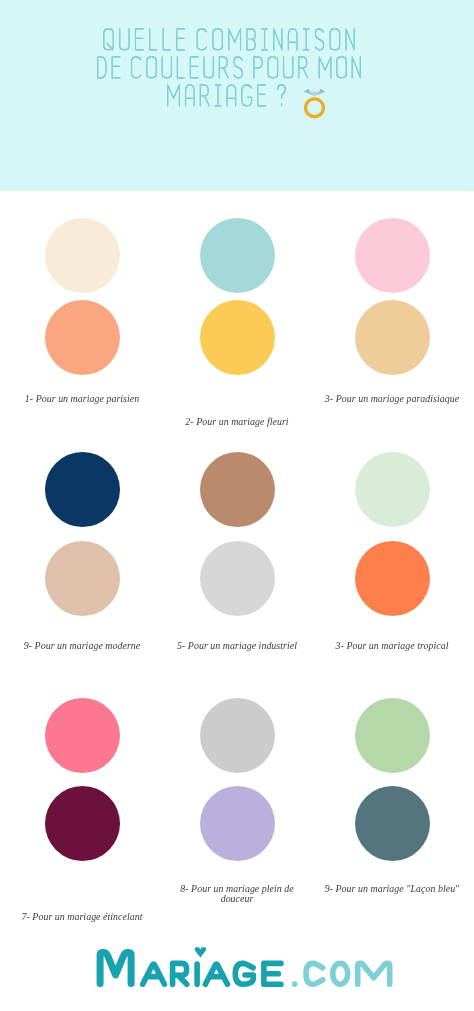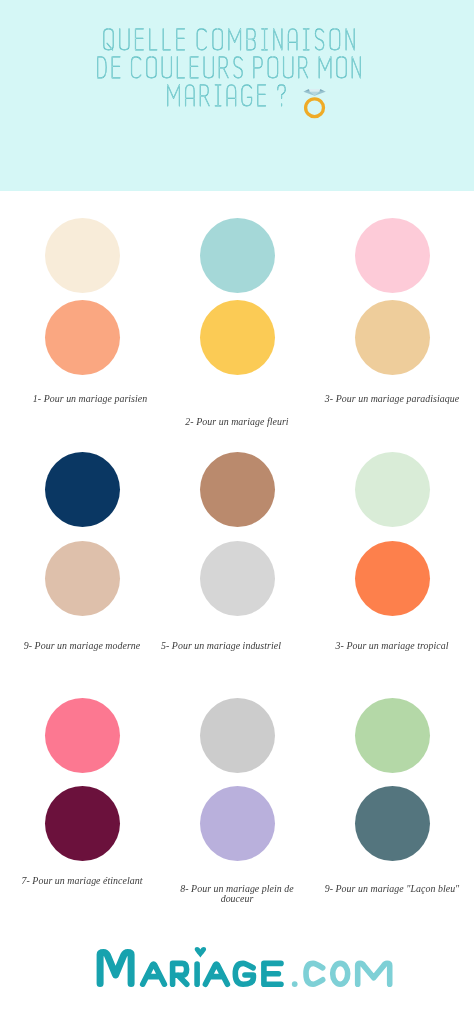--- a/index.html
+++ b/index.html
@@ -139,51 +139,51 @@
         <path d="M308.78 88.91 L309.84 91.80 L303.43 91.80 Z" fill="#7fb0bf"></path>
         <path d="M320.32 88.91 L325.67 91.80 L319.26 91.80 Z" fill="#7fb0bf"></path>
         <path d="M309.84 91.80 L319.26 91.80 L314.55 95.76 Z" fill="#b6d7e0"></path>
       </g>
     </svg>
 
   <div class="grid" id="grid">
       <div class="cell">
         <div class="circ" style="left:44.5px;top:217.5px;width:75px;height:75px;background:#f8ecd9"></div>
         <div class="circ" style="left:44.5px;top:299.5px;width:75px;height:75px;background:#faa781"></div>
-        <div class="cap" style="left:11px;top:393.5px">1- Pour un mariage parisien</div>
+        <div class="cap" style="left:3px;top:393.5px">1- Pour un mariage parisien</div>
       </div>
       <div class="cell">
         <div class="circ" style="left:199.5px;top:217.5px;width:75px;height:75px;background:#a5d8d8"></div>
         <div class="circ" style="left:199.5px;top:299.5px;width:75px;height:75px;background:#fbcb55"></div>
         <div class="cap" style="left:158px;top:417px">2- Pour un mariage fleuri</div>
       </div>
       <div class="cell">
         <div class="circ" style="left:354.5px;top:217.5px;width:75px;height:75px;background:#fdcbd8"></div>
         <div class="circ" style="left:354.5px;top:299.5px;width:75px;height:75px;background:#eecd9b"></div>
         <div class="cap" style="left:313px;top:393.5px">3- Pour un mariage paradisiaque</div>
       </div>
       <div class="cell">
         <div class="circ" style="left:44.5px;top:452px;width:75px;height:75px;background:#0a3763"></div>
         <div class="circ" style="left:44.5px;top:540.5px;width:75px;height:75px;background:#dec0ab"></div>
         <div class="cap" style="left:3px;top:641px">9- Pour un mariage moderne</div>
       </div>
       <div class="cell">
         <div class="circ" style="left:199.5px;top:452px;width:75px;height:75px;background:#ba8a6d"></div>
         <div class="circ" style="left:199.5px;top:540.5px;width:75px;height:75px;background:#d6d6d6"></div>
-        <div class="cap" style="left:142px;top:641px">5- Pour un mariage industriel</div>
+        <div class="cap" style="left:158px;top:641px">5- Pour un mariage industriel</div>
       </div>
       <div class="cell">
         <div class="circ" style="left:354.5px;top:452px;width:75px;height:75px;background:#d9ecd7"></div>
         <div class="circ" style="left:354.5px;top:540.5px;width:75px;height:75px;background:#fd804c"></div>
         <div class="cap" style="left:313px;top:641px">3- Pour un mariage tropical</div>
       </div>
       <div class="cell">
         <div class="circ" style="left:44.5px;top:697.5px;width:75px;height:75px;background:#fc7891"></div>
         <div class="circ" style="left:44.5px;top:786px;width:75px;height:75px;background:#6b113c"></div>
-        <div class="cap" style="left:3px;top:876px">7- Pour un mariage étincelant</div>
+        <div class="cap" style="left:3px;top:912px">7- Pour un mariage étincelant</div>
       </div>
       <div class="cell">
         <div class="circ" style="left:199.5px;top:697.5px;width:75px;height:75px;background:#cccccc"></div>
         <div class="circ" style="left:199.5px;top:786px;width:75px;height:75px;background:#b9b0dc"></div>
         <div class="cap" style="left:158px;top:883.5px">8- Pour un mariage plein de
 douceur</div>
       </div>
       <div class="cell">
         <div class="circ" style="left:354.5px;top:697.5px;width:75px;height:75px;background:#b4d8a7"></div>
         <div class="circ" style="left:354.5px;top:786px;width:75px;height:75px;background:#54757e"></div>

